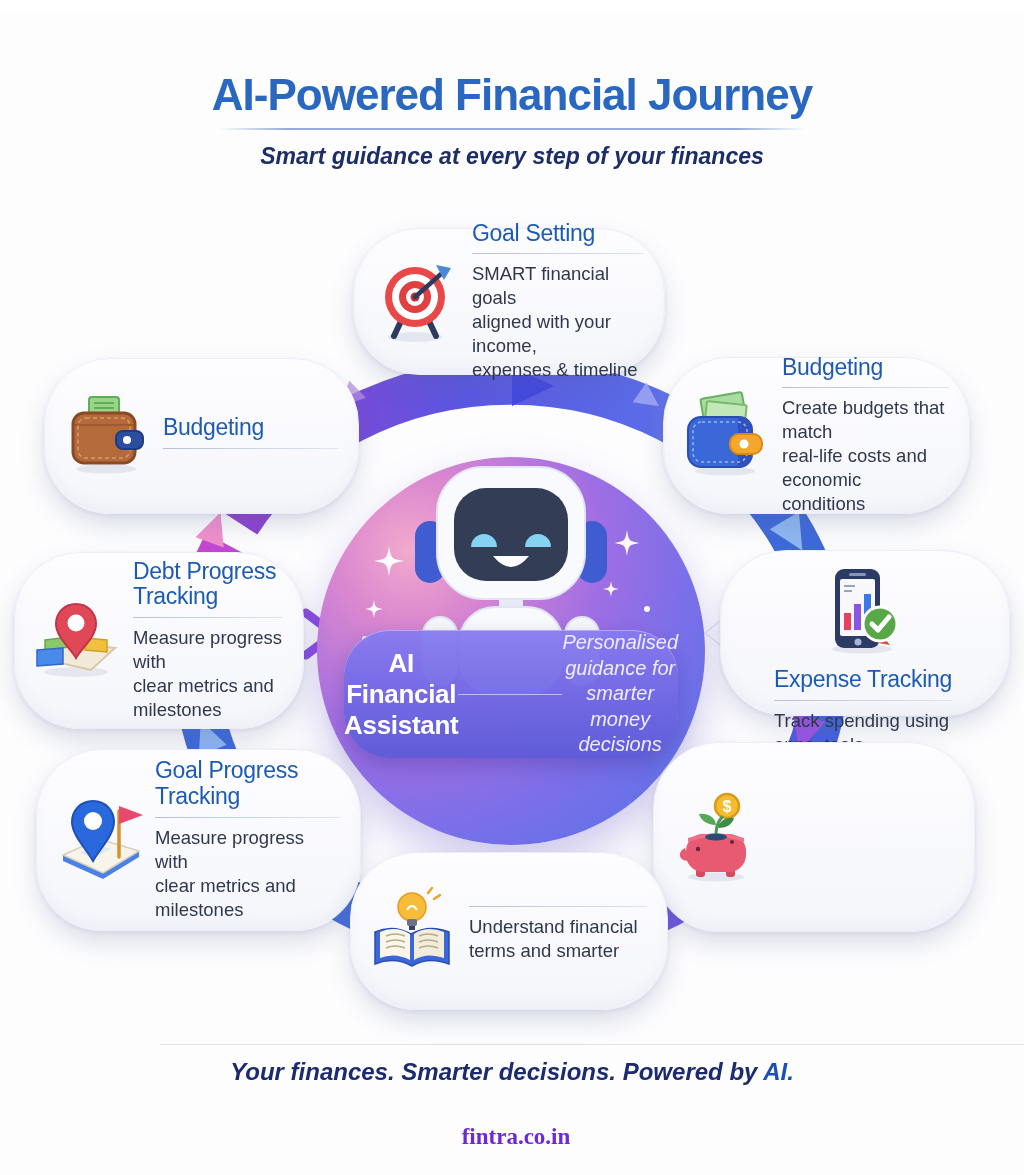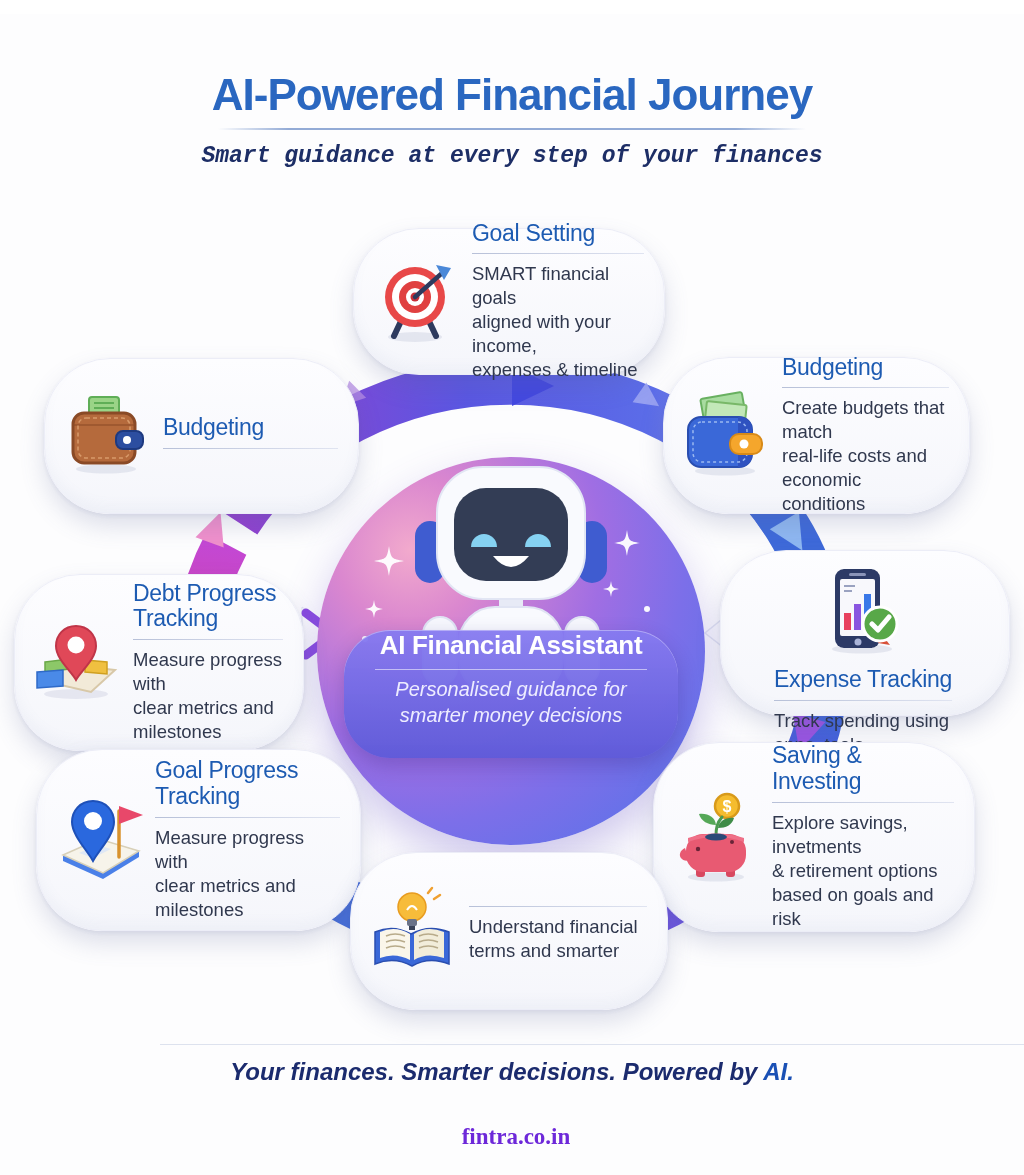--- a/index.html
+++ b/index.html
@@ -8,60 +8,60 @@
     position:relative;width:1024px;height:1175px;margin:14px auto;
     background:#fdfdfe;overflow:hidden;
     font-family:"Liberation Sans","DejaVu Sans",sans-serif;
   }
   
   .header{position:absolute;top:58px;left:0;width:100%;text-align:center;z-index:5;}
   .title{
     font-size:44px;font-weight:bold;color:#2a67c0;letter-spacing:-1px;line-height:1.05;
   }
   .title-rule{width:588px;height:2px;margin:10px auto 0;background:linear-gradient(90deg,rgba(147,171,214,0),#93abd6 12%,#93abd6 88%,rgba(147,171,214,0));}
-  .subtitle{margin-top:13px;font-size:23px;font-style:italic;color:#1d2e66;font-weight:bold;font-family:Liberation Mono, monospace;}
+  .subtitle{margin-top:13px;font-size:23px;font-style:italic;color:#1d2e66;font-weight:bold;}
   
   .ring{position:absolute;left:0;top:0;z-index:1;}
   .tips{position:absolute;left:0;top:0;z-index:2;}
   
   .circle{
     position:absolute;left:317px;top:443px;width:388px;height:388px;border-radius:50%;
     background:radial-gradient(circle at 26% 26%, #f2aacd 0%, #d librar 0%),
   }
   .circle{
     background:radial-gradient(circle at 24% 24%, #f2aacd 0%, #da87cf 18%, #a06ee3 46%, #7c6fe9 66%, #4f74e8 100%);
     box-shadow:0 20px 44px rgba(108,88,200,.32);z-index:2;
   }
   .robot-svg{position:absolute;left:0;top:0;}
   .panel{
     position:absolute;left:27px;top:173px;width:334px;height:128px;border-radius:46px;
     background:linear-gradient(180deg,rgba(134,122,240,.95),rgba(95,91,216,.97));
     box-shadow:0 8px 20px rgba(58,48,140,.32), inset 0 1px 0 rgba(255,255,255,.35);
-    display:flex;flex-direction:column;align-items:center;text-align:center;
+    display:flex;flex-direction:row;align-items:center;text-align:center;
   }
   .center-title{font-size:26px;font-weight:bold;color:#ffffff;letter-spacing:-.3px;}
   .panel-rule{width:272px;height:1px;background:rgba(255,255,255,.55);margin:8px 0 7px;}
   .center-tagline{font-size:20px;font-style:italic;color:#eeedff;line-height:1.28;white-space:pre-line;}
   
   .card{
     position:absolute;z-index:3;display:flex;align-items:center;gap:12px;
     padding:14px 20px 14px 16px;border-radius:66px;
     background:linear-gradient(180deg,#fdfdff 0%,#f5f6fb 100%);
     border:1.5px solid #ecedf7;
     box-shadow:0 12px 24px rgba(92,102,152,.20), 0 2px 4px rgba(92,102,152,.10), inset 0 -8px 12px rgba(120,130,180,.05);
   }
   .card-icon{flex:0 0 90px;width:90px;height:90px;}
   .card-text{flex:1;min-width:0;}
   .card-title{margin:0;font-size:23px;font-weight:normal;color:#1d5bb2;line-height:1.12;letter-spacing:-.3px;white-space:pre-line;}
   .card-rule{height:1px;background:linear-gradient(90deg,#b7c0d8,#e0e4f1);margin:7px 0 8px;}
   .card-desc{margin:0;font-size:18.5px;color:#30384e;line-height:1.3;white-space:pre-line;}
   .c1{left:353px;top:214px;width:312px;height:147px;}
   .c2{left:44px;top:344px;width:315px;height:156px;}
   .c3{left:663px;top:343px;width:307px;height:157px;}
-  .c4{left:14px;top:560px;width:290px;height:177px;}
+  .c4{left:14px;top:538px;width:290px;height:177px;}
   .c5{left:720px;top:536px;width:290px;height:166px;flex-direction:column;}
   .c6{left:36px;top:735px;width:325px;height:182px;}
   .c7{left:653px;top:728px;width:322px;height:190px;}
   .c8{left:350px;top:838px;width:318px;height:158px;}
   
   .footer-rule{position:absolute;left:160px;top:1030px;width:864px;height:1px;background:#dde2ee;z-index:4;}
   .footer-tagline{position:absolute;top:1044px;left:0;width:100%;text-align:center;font-size:24px;font-style:italic;font-weight:bold;color:#1b2b6e;z-index:5;}
   .footer-ai{color:#1a50b5;font-style:italic;font-weight:bold;}
   .website{position:absolute;top:1110px;left:4px;width:100%;text-align:center;font-family:"Liberation Serif","DejaVu Serif",serif;font-size:23px;font-weight:bold;color:#6d28d9;z-index:5;}
 </style>
@@ -306,27 +306,20 @@
         <rect x="26" y="76" width="9" height="9" rx="3" fill="#d84860"></rect>
         <rect x="56" y="76" width="9" height="9" rx="3" fill="#d84860"></rect>
         <path d="M15,56 C10,58 8,64 12,67 C14,69 17,69 19,68" fill="#e85a72"></path>
         <rect x="16" y="42" width="60" height="38" rx="17" fill="#e85a72"></rect>
         <path d="M18,50 Q46,40 74,50 L74,46 Q46,37 18,46 Z" fill="#ef7088"></path>
         <ellipse cx="46" cy="45" rx="11" ry="3.5" fill="#2a4a78"></ellipse>
         <circle cx="28" cy="57" r="2.2" fill="#6a2438"></circle>
         <circle cx="62" cy="50" r="2" fill="#6a2438"></circle>
       </svg>
     </div>
-    <div class="card-text">
-      <h3 class="card-title">Saving &amp; Investing</h3>
-      <div class="card-rule"></div>
-      <p class="card-desc">Explore savings, invetments
-&amp; retirement options
-based on goals and risk</p>
-    </div>
   </div>
 
   <div class="card c8">
     <div class="card-icon">
       <svg width="90" height="90" viewBox="0 0 90 90">
         <path d="M61,7 L65,2 M67,13 L73,9" stroke="#f0a030" stroke-width="2.5" stroke-linecap="round"></path>
         <circle cx="45" cy="21" r="14" fill="#f7bc3a" stroke="#e89c20" stroke-width="1.5"></circle>
         <path d="M40,24 Q45,16 50,24" stroke="#ffffff" stroke-width="2" fill="none"></path>
         <rect x="40" y="33" width="10" height="7" rx="2" fill="#6a7288"></rect>
         <rect x="42" y="40" width="6" height="4" fill="#3a4258"></rect>

